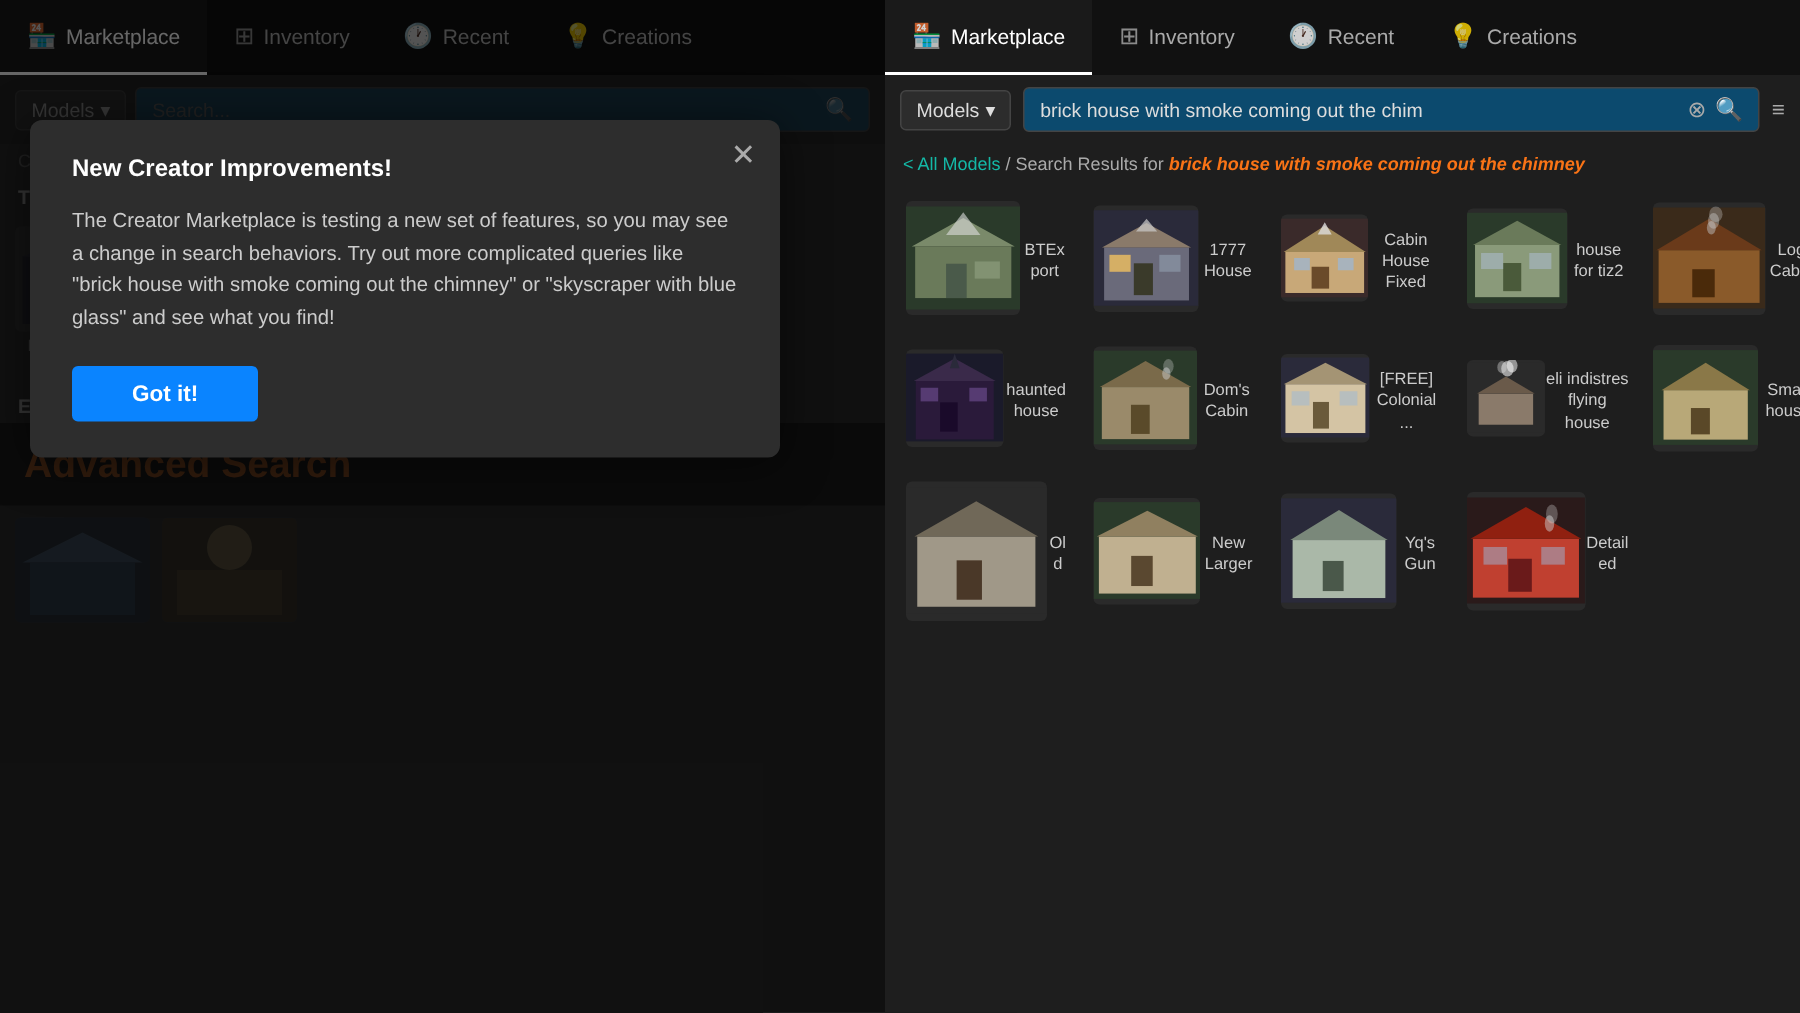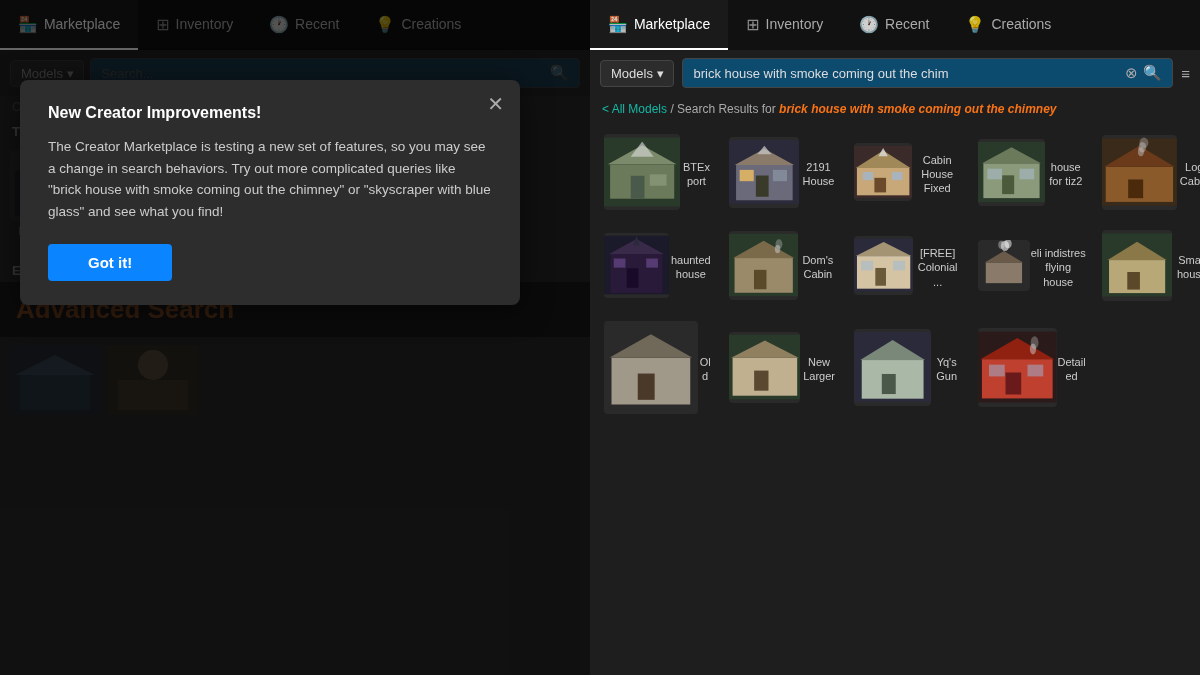--- a/index.html
+++ b/index.html
@@ -521,21 +521,21 @@
           <svg width="100" height="90" viewBox="0 0 100 90">
             <rect x="0" y="0" width="100" height="90" fill="#2a2a3a"></rect>
             <rect x="10" y="35" width="80" height="50" fill="#6a6a7a"></rect>
             <polygon points="50,12 8,35 92,35" fill="#8a7a6a"></polygon>
             <rect x="38" y="50" width="18" height="30" fill="#3a3a2a"></rect>
             <rect x="15" y="42" width="20" height="16" fill="#f0c060" opacity="0.8"></rect>
             <rect x="62" y="42" width="20" height="16" fill="#9aaaba" opacity="0.5"></rect>
             <polygon points="50,8 60,20 40,20" fill="#ccc" opacity="0.7"></polygon>
           </svg>
         </div>
-        <div class="grid-label">2191 House</div>
+        <div class="grid-label">1777 House</div>
       </div>
 
       <div class="grid-item">
         <div class="grid-thumb">
           <svg width="100" height="90" viewBox="0 0 100 90">
             <rect x="0" y="0" width="100" height="90" fill="#3a2a2a"></rect>
             <rect x="5" y="38" width="90" height="47" fill="#c8a878"></rect>
             <polygon points="50,8 3,38 97,38" fill="#a08858"></polygon>
             <rect x="35" y="55" width="20" height="25" fill="#6a4a2a"></rect>
             <rect x="15" y="45" width="18" height="14" fill="#9ab8d8" opacity="0.7"></rect>

